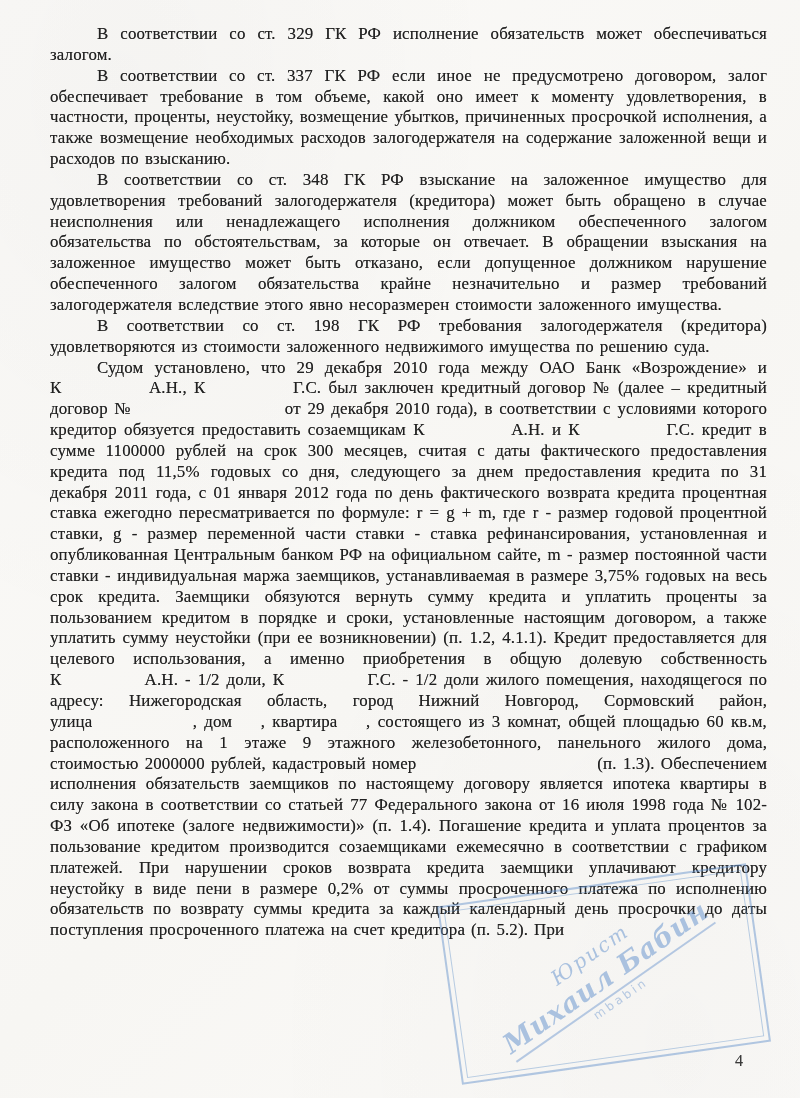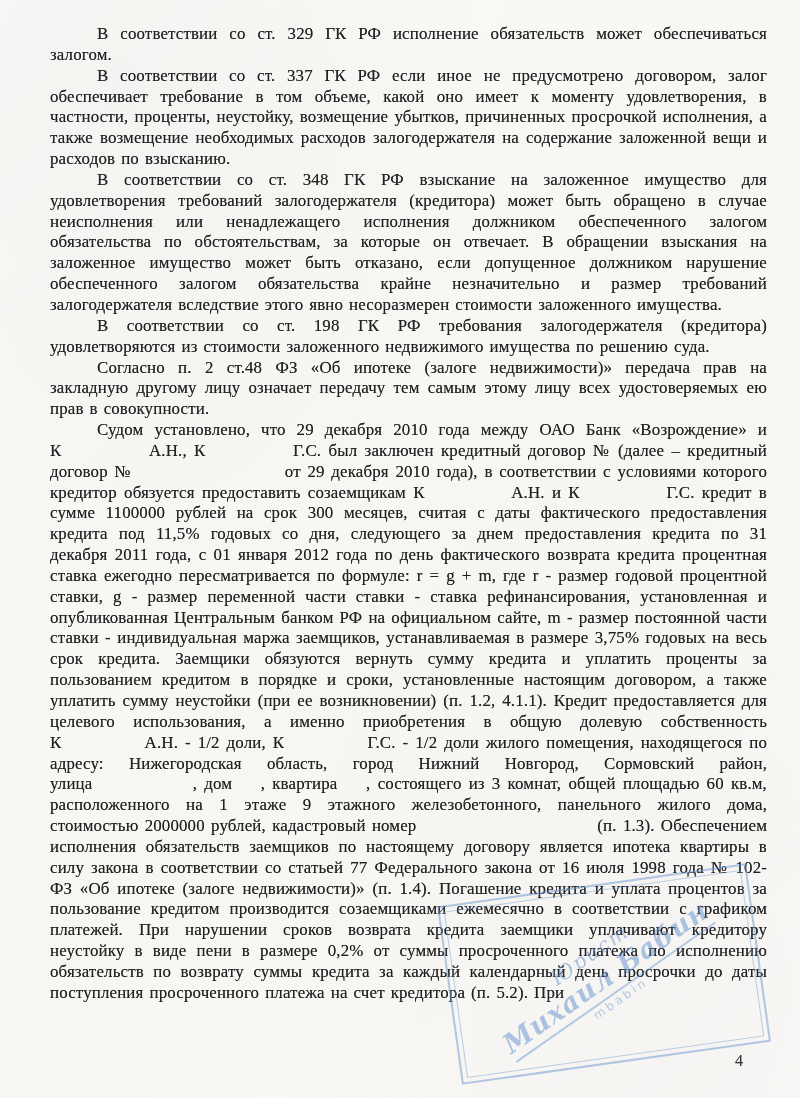--- a/index.html
+++ b/index.html
@@ -70,21 +70,20 @@
 </head>
 <body>
 
 <div class="page">
 
   <div class="doc">
     <p>В соответствии со ст.  329 ГК РФ исполнение обязательств может обеспечиваться залогом.</p>
     <p>В соответствии со ст. 337 ГК РФ если иное не предусмотрено договором, залог обеспечивает требование в том объеме, какой оно имеет к моменту удовлетворения, в частности, проценты, неустойку, возмещение убытков, причиненных просрочкой исполнения, а также возмещение необходимых расходов залогодержателя на содержание заложенной вещи и расходов по взысканию.</p>
     <p>В соответствии со ст. 348 ГК РФ взыскание на заложенное имущество для удовлетворения требований залогодержателя (кредитора) может быть обращено в случае неисполнения или ненадлежащего исполнения должником обеспеченного залогом обязательства по обстоятельствам, за которые он отвечает. В обращении взыскания на заложенное имущество может быть отказано, если допущенное должником нарушение обеспеченного залогом обязательства крайне незначительно и размер требований залогодержателя вследствие этого явно несоразмерен стоимости заложенного имущества.</p>
     <p>В соответствии со ст. 198 ГК РФ требования залогодержателя (кредитора) удовлетворяются из стоимости заложенного недвижимого имущества по решению суда.</p>
-    <p>Согласно п. 2 ст.48 ФЗ «Об ипотеке (залоге недвижимости)» передача прав на закладную другому лицу означает передачу тем самым этому лицу всех удостоверяемых ею прав в совокупности.</p>
     <p>Судом установлено, что 29 декабря 2010 года между ОАО Банк «Возрождение» и К&nbsp;&nbsp;&nbsp;&nbsp;&nbsp;&nbsp;&nbsp;&nbsp;&nbsp;&nbsp;&nbsp;&nbsp;А.Н., К&nbsp;&nbsp;&nbsp;&nbsp;&nbsp;&nbsp;&nbsp;&nbsp;&nbsp;&nbsp;&nbsp;&nbsp;Г.С. был заключен кредитный договор № (далее – кредитный договор №&nbsp;&nbsp;&nbsp;&nbsp;&nbsp;&nbsp;&nbsp;&nbsp;&nbsp;&nbsp;&nbsp;&nbsp;&nbsp;&nbsp;&nbsp;&nbsp;&nbsp;&nbsp;&nbsp;&nbsp;&nbsp;&nbsp; от 29 декабря 2010 года), в соответствии с условиями которого кредитор обязуется предоставить созаемщикам К&nbsp;&nbsp;&nbsp;&nbsp;&nbsp;&nbsp;&nbsp;&nbsp;&nbsp;&nbsp;&nbsp;&nbsp;А.Н. и К&nbsp;&nbsp;&nbsp;&nbsp;&nbsp;&nbsp;&nbsp;&nbsp;&nbsp;&nbsp;&nbsp;&nbsp;Г.С. кредит в сумме 1100000 рублей на срок 300 месяцев, считая с даты фактического предоставления кредита под 11,5% годовых со дня, следующего за днем предоставления кредита по 31 декабря 2011 года, с 01 января 2012 года по день фактического возврата кредита процентная ставка ежегодно пересматривается по формуле: r = g + m, где r - размер годовой процентной ставки, g - размер переменной части ставки - ставка рефинансирования, установленная и опубликованная Центральным банком РФ на официальном сайте, m - размер постоянной части ставки - индивидуальная маржа заемщиков, устанавливаемая в размере 3,75% годовых на весь срок кредита. Заемщики обязуются вернуть сумму кредита и уплатить проценты за пользованием кредитом в порядке и сроки, установленные настоящим договором, а также уплатить сумму неустойки (при ее возникновении) (п. 1.2, 4.1.1). Кредит предоставляется для целевого использования, а именно приобретения в общую долевую собственность К&nbsp;&nbsp;&nbsp;&nbsp;&nbsp;&nbsp;&nbsp;&nbsp;&nbsp;&nbsp;&nbsp;&nbsp;А.Н. - 1/2 доли, К&nbsp;&nbsp;&nbsp;&nbsp;&nbsp;&nbsp;&nbsp;&nbsp;&nbsp;&nbsp;&nbsp;&nbsp;Г.С. - 1/2 доли жилого помещения, находящегося по адресу: Нижегородская область, город Нижний Новгород, Сормовский район, улица&nbsp;&nbsp;&nbsp;&nbsp;&nbsp;&nbsp;&nbsp;&nbsp;&nbsp;&nbsp;&nbsp;&nbsp;&nbsp;&nbsp;, дом&nbsp;&nbsp;&nbsp;&nbsp;, квартира&nbsp;&nbsp;&nbsp;&nbsp;, состоящего из 3 комнат, общей площадью 60 кв.м, расположенного на 1 этаже 9 этажного железобетонного, панельного жилого дома, стоимостью 2000000 рублей, кадастровый номер&nbsp;&nbsp;&nbsp;&nbsp;&nbsp;&nbsp;&nbsp;&nbsp;&nbsp;&nbsp;&nbsp;&nbsp;&nbsp;&nbsp;&nbsp;&nbsp;&nbsp;&nbsp;&nbsp;&nbsp;&nbsp;&nbsp;&nbsp;&nbsp;&nbsp;&nbsp;&nbsp;&nbsp; (п. 1.3). Обеспечением исполнения обязательств заемщиков по настоящему договору является ипотека квартиры в силу закона в соответствии со статьей 77 Федерального закона от 16 июля 1998 года № 102-ФЗ «Об ипотеке (залоге недвижимости)» (п. 1.4). Погашение кредита и уплата процентов за пользование кредитом производится созаемщиками ежемесячно в соответствии с графиком платежей. При нарушении сроков возврата кредита заемщики уплачивают кредитору неустойку в виде пени в размере 0,2% от суммы просроченного платежа по исполнению обязательств по возврату суммы кредита за каждый календарный день просрочки до даты поступления просроченного платежа на счет кредитора (п. 5.2). При</p>
   </div>
 
   <div class="stamp">
     <div class="stamp-text">
       <div class="stamp-lines">
         <div class="wm1">Юрист</div>
         <div class="wm2">Михаил Бабин</div>
         <div class="wm3">mbabin</div>
       </div>

